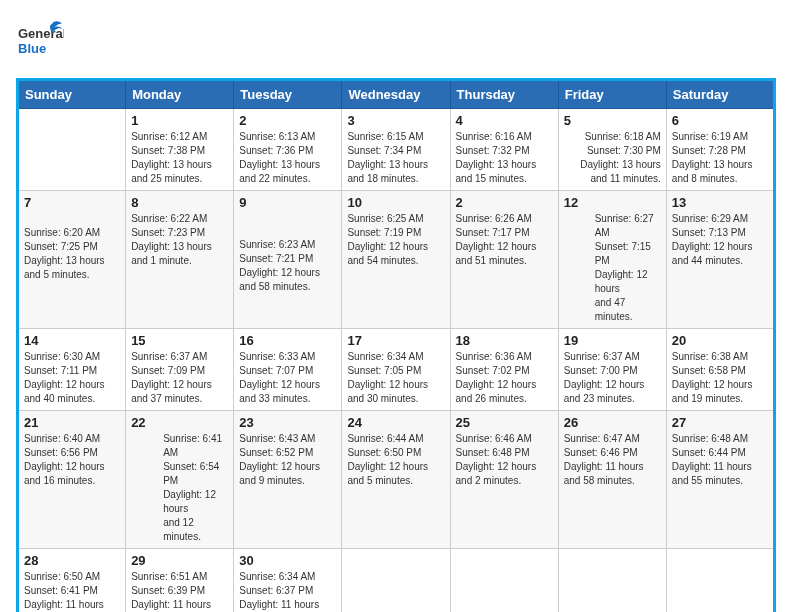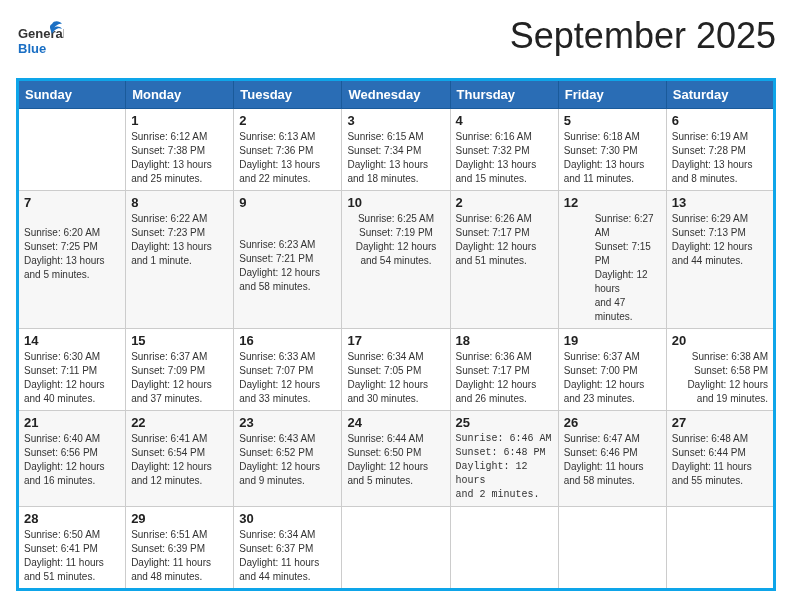--- a/index.html
+++ b/index.html
@@ -86,21 +86,20 @@
       <svg width="48" height="48" viewBox="0 0 48 48">
 
         <text x="2" y="22" font-size="13" font-weight="bold" fill="#333" font-family="Arial">General</text>
         <text x="2" y="37" font-size="13" font-weight="bold" fill="#1a6fc4" font-family="Arial">Blue</text>
 
         <path d="M36 8 C38 4, 44 5, 46 8 C44 7, 40 9, 38 12 C40 10, 44 10, 46 13 C42 11, 38 14, 36 18 C35 14, 32 10, 36 8Z" fill="#1a6fc4"></path>
       </svg>
     </div>
   </div>
   <div class="title-block">
-    <div class="month-title">September 2025</div>
   </div>
 </div>
 
 <table class="calendar">
   <thead>
     <tr>
     <th>Sunday</th>
         <th>Monday</th>
         <th>Tuesday</th>
         <th>Wednesday</th>
@@ -135,21 +134,21 @@
         </td>
         <td>
           <div class="day-number">4</div>
           <div class="day-info" style="white-space: pre-line;">Sunrise: 6:16 AM
 Sunset: 7:32 PM
 Daylight: 13 hours
 and 15 minutes.</div>
         </td>
         <td>
           <div class="day-number">5</div>
-          <div class="day-info" style="white-space: pre-line;">Sunrise: 6:18 AM
+          <div class="day-info" style="white-space: pre-line; text-align: right;">Sunrise: 6:18 AM
 Sunset: 7:30 PM
 Daylight: 13 hours
 and 11 minutes.</div>
         </td>
         <td>
           <div class="day-number">6</div>
           <div class="day-info" style="white-space: pre-line;">Sunrise: 6:19 AM
 Sunset: 7:28 PM
 Daylight: 13 hours
 and 8 minutes.</div>
@@ -172,21 +171,21 @@
         </td>
         <td>
           <div class="day-number">9</div>
           <div class="day-info" style="white-space: pre-line; margin-top: 28px;">Sunrise: 6:23 AM
 Sunset: 7:21 PM
 Daylight: 12 hours
 and 58 minutes.</div>
         </td>
         <td>
           <div class="day-number">10</div>
-          <div class="day-info" style="white-space: pre-line; text-align: center;">Sunrise: 6:25 AM
+          <div class="day-info" style="white-space: pre-line;">Sunrise: 6:25 AM
 Sunset: 7:19 PM
 Daylight: 12 hours
 and 54 minutes.</div>
         </td>
         <td>
           <div class="day-number">2</div>
           <div class="day-info" style="white-space: pre-line;">Sunrise: 6:26 AM
 Sunset: 7:17 PM
 Daylight: 12 hours
 and 51 minutes.</div>
@@ -231,71 +230,71 @@
         <td>
           <div class="day-number">17</div>
           <div class="day-info" style="white-space: pre-line;">Sunrise: 6:34 AM
 Sunset: 7:05 PM
 Daylight: 12 hours
 and 30 minutes.</div>
         </td>
         <td>
           <div class="day-number">18</div>
           <div class="day-info" style="white-space: pre-line;">Sunrise: 6:36 AM
-Sunset: 7:17 PM
+Sunset: 7:02 PM
 Daylight: 12 hours
 and 26 minutes.</div>
         </td>
         <td>
           <div class="day-number">19</div>
           <div class="day-info" style="white-space: pre-line;">Sunrise: 6:37 AM
 Sunset: 7:00 PM
 Daylight: 12 hours
 and 23 minutes.</div>
         </td>
         <td>
           <div class="day-number">20</div>
-          <div class="day-info" style="white-space: pre-line; text-align: right;">Sunrise: 6:38 AM
+          <div class="day-info" style="white-space: pre-line;">Sunrise: 6:38 AM
 Sunset: 6:58 PM
 Daylight: 12 hours
 and 19 minutes.</div>
         </td>
       </tr>
       <tr class="row-alt">
         <td>
           <div class="day-number">21</div>
           <div class="day-info" style="white-space: pre-line;">Sunrise: 6:40 AM
 Sunset: 6:56 PM
 Daylight: 12 hours
 and 16 minutes.</div>
         </td>
         <td>
           <div class="day-number">22</div>
-          <div class="day-info" style="white-space: pre-line;">Sunrise: 6:41 AM
+          <div class="day-info" style="white-space: pre-line; margin-left: 32px;">Sunrise: 6:41 AM
 Sunset: 6:54 PM
 Daylight: 12 hours
 and 12 minutes.</div>
         </td>
         <td>
           <div class="day-number">23</div>
           <div class="day-info" style="white-space: pre-line;">Sunrise: 6:43 AM
 Sunset: 6:52 PM
 Daylight: 12 hours
 and 9 minutes.</div>
         </td>
         <td>
           <div class="day-number">24</div>
           <div class="day-info" style="white-space: pre-line;">Sunrise: 6:44 AM
 Sunset: 6:50 PM
 Daylight: 12 hours
 and 5 minutes.</div>
         </td>
         <td>
           <div class="day-number">25</div>
-          <div class="day-info" style="white-space: pre-line; font-family: Liberation Mono, monospace;">Sunrise: 6:46 AM
+          <div class="day-info" style="white-space: pre-line;">Sunrise: 6:46 AM
 Sunset: 6:48 PM
 Daylight: 12 hours
 and 2 minutes.</div>
         </td>
         <td>
           <div class="day-number">26</div>
           <div class="day-info" style="white-space: pre-line;">Sunrise: 6:47 AM
 Sunset: 6:46 PM
 Daylight: 11 hours
 and 58 minutes.</div>

